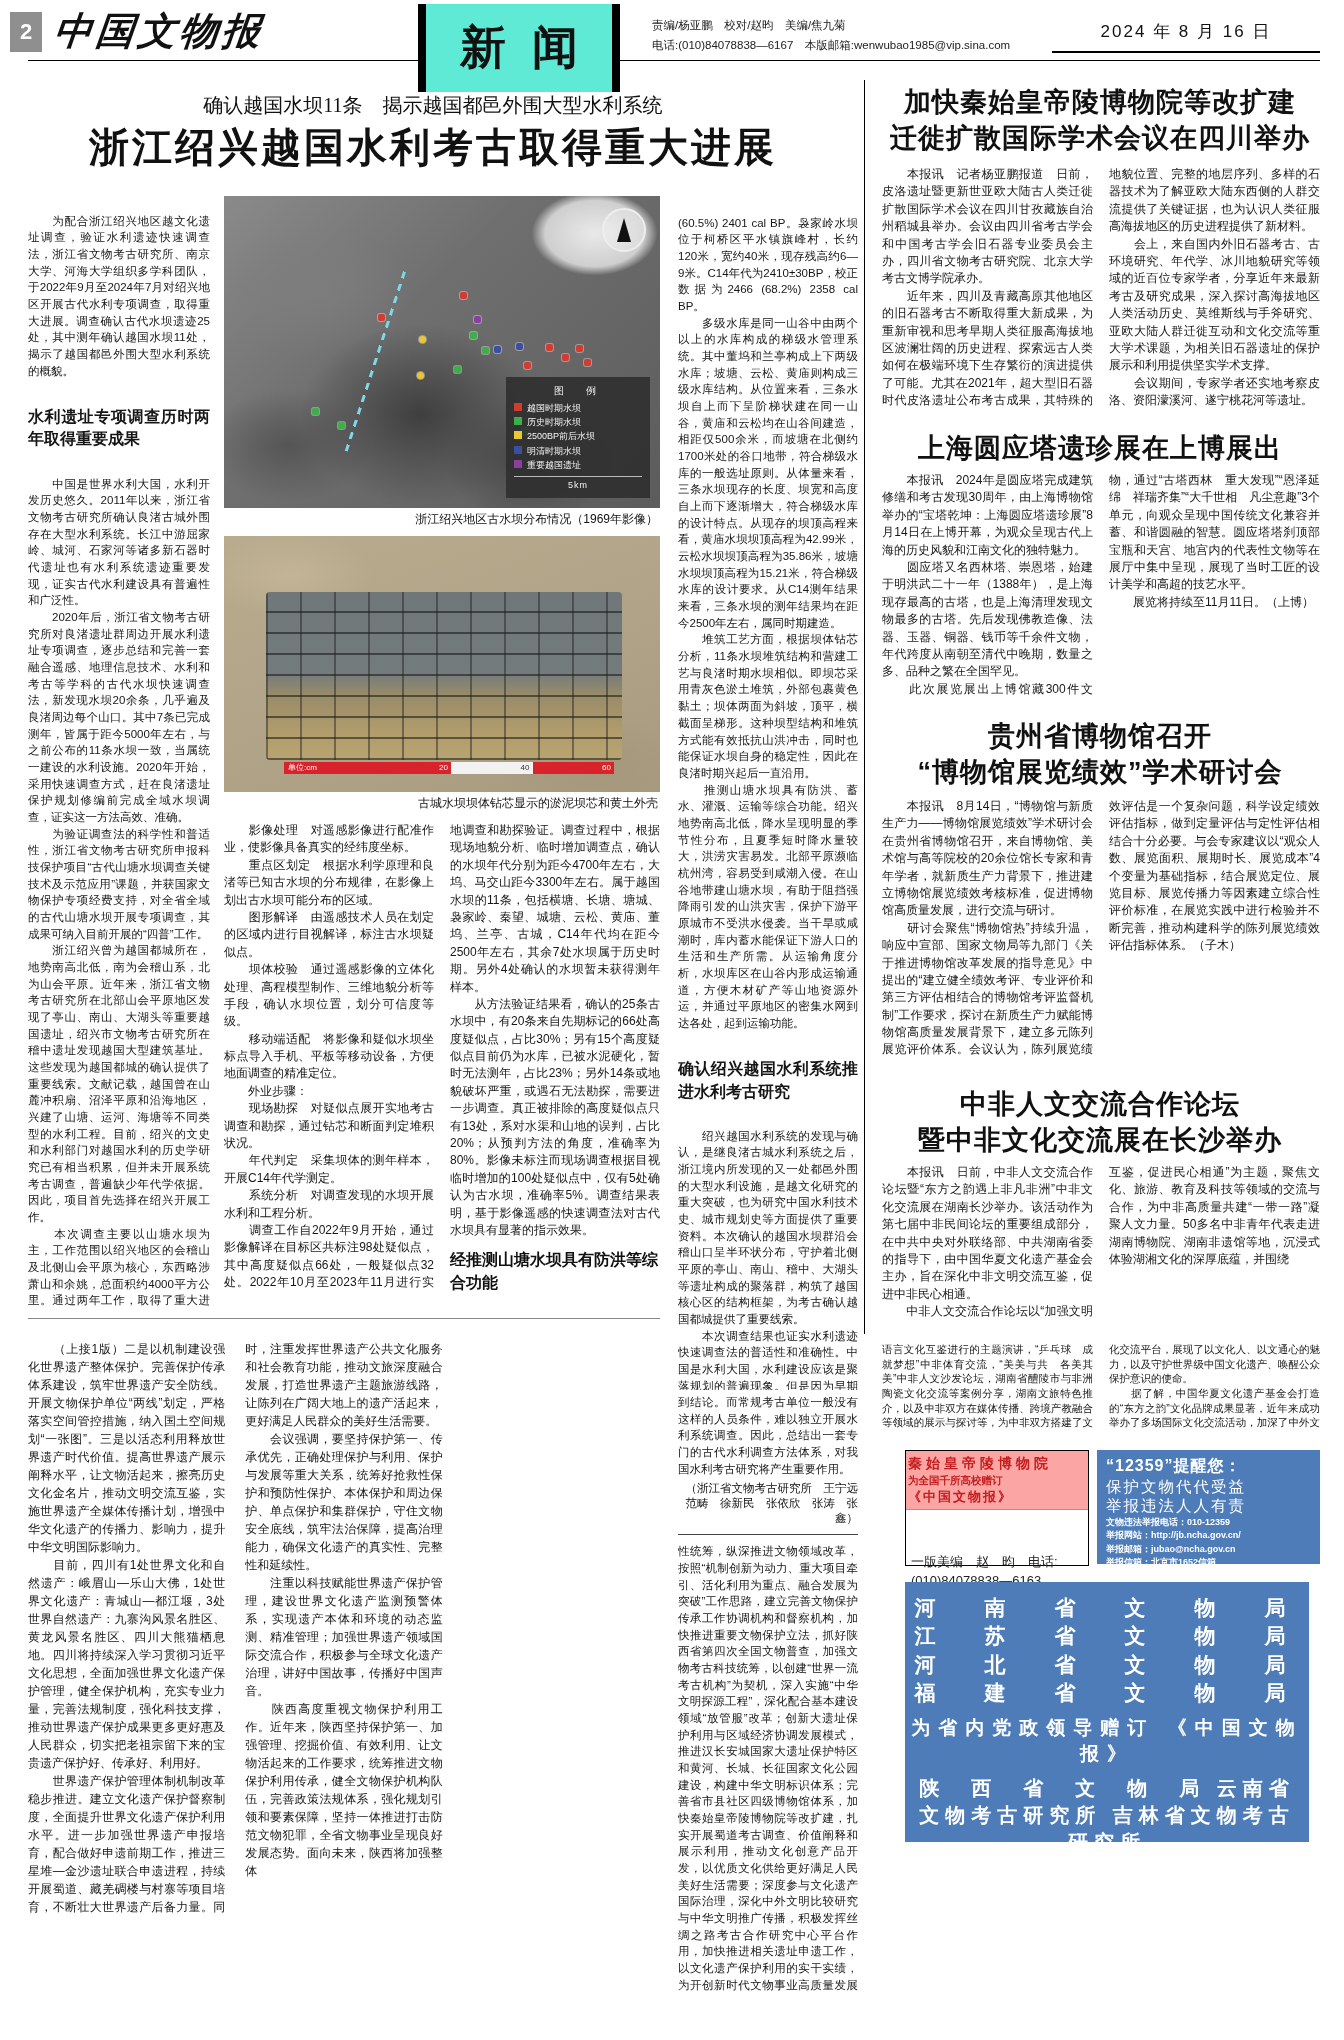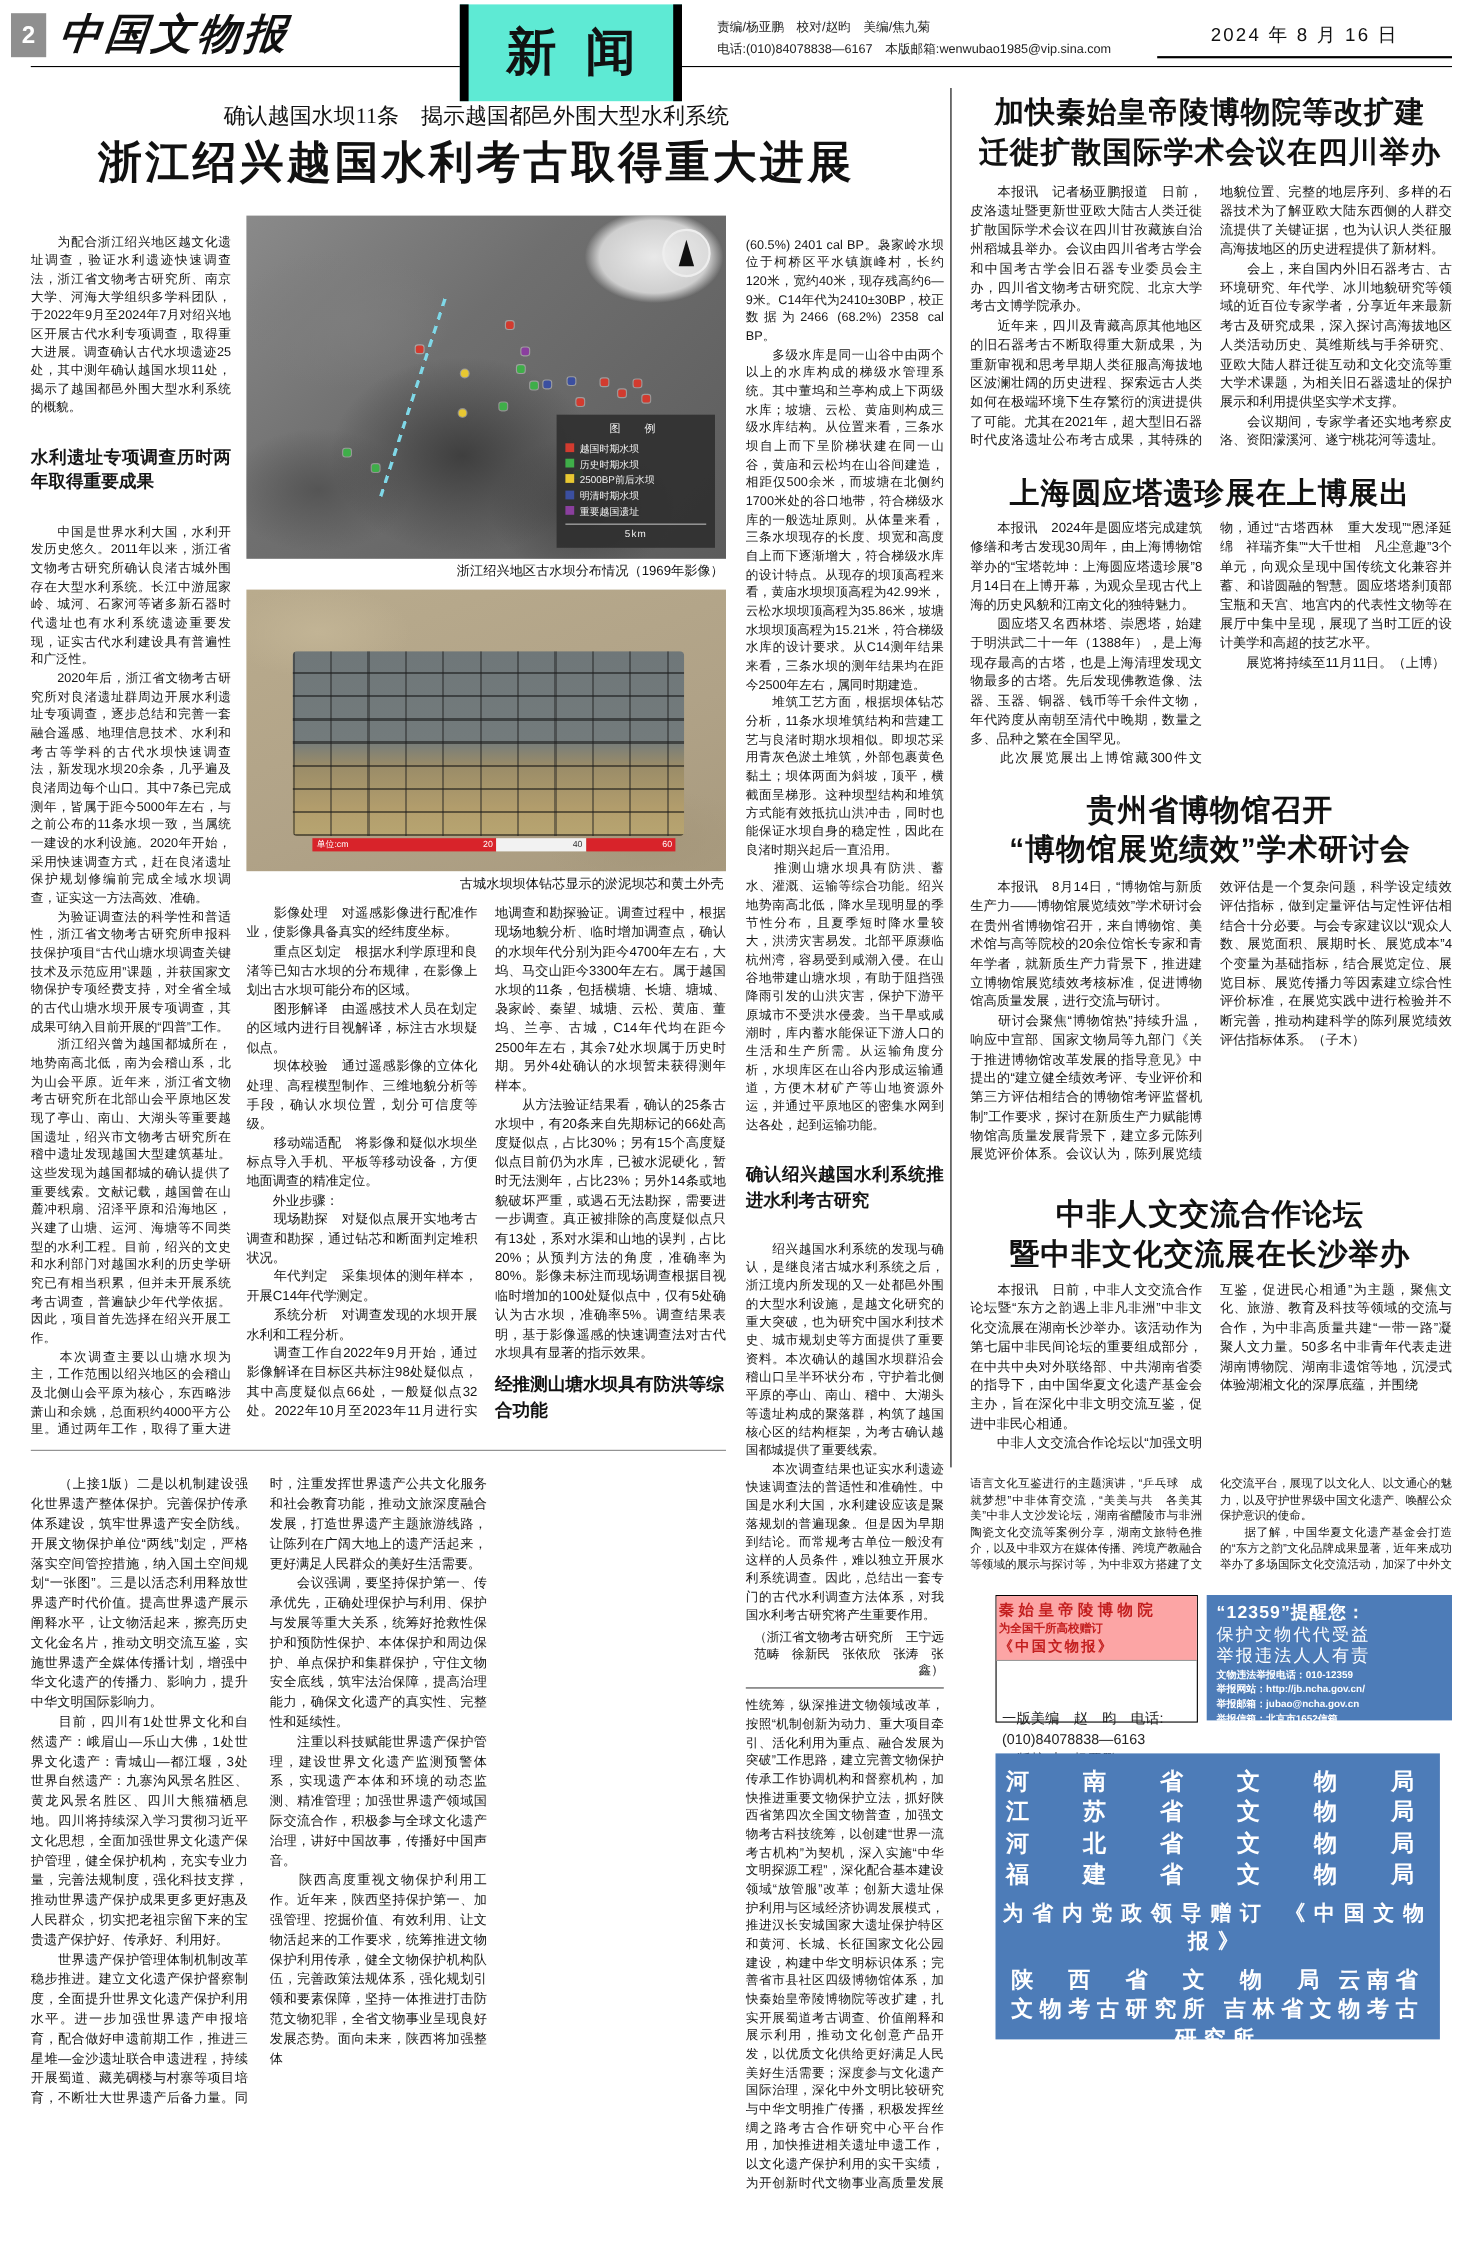--- a/index.html
+++ b/index.html
@@ -60,21 +60,21 @@
   .qinbox{left:905px;top:1450px;width:182px;height:114px;border:1px solid #000;background:#fff;}
   .qinhead{background:#fca5a5;border-bottom:1px solid #999;text-align:left;padding:4px 2px 3px;}
   .qinhead .q1{color:#c31f1f;font-weight:900;font-size:14px;letter-spacing:4px;}
   .qinhead .q2{color:#c31f1f;font-size:10.5px;font-weight:bold;margin-top:1px;}
   .qinhead .q3{color:#c31f1f;font-size:13px;font-weight:900;letter-spacing:2px;}
   .qinrows{font-size:13px;line-height:1.45;padding:3px 5px;color:#222;white-space:pre-line;margin-top:40px;}
   .repbox{left:1097px;top:1450px;width:223px;height:114px;background:#4d7cb8;color:#fff;padding:6px 9px;box-sizing:border-box;}
   .repbox .r1{font-size:16px;font-weight:900;letter-spacing:1px;}
   .repbox .r2{font-size:15.5px;font-weight:400;letter-spacing:2px;line-height:1.25;}
   .repbox .rd{font-size:9px;line-height:1.5;font-weight:bold;white-space:pre-line;}
-  .bluebox{left:905px;top:1582px;width:404px;height:260px;background:#4d7cb8;color:#fff;text-align:center;box-sizing:border-box;padding:12px 6px;margin-top:12px;}
+  .bluebox{left:905px;top:1582px;width:404px;height:260px;background:#4d7cb8;color:#fff;text-align:center;box-sizing:border-box;padding:12px 6px;}
   .bluebox .b1{font-size:21px;font-weight:900;letter-spacing:14px;line-height:1.35;}
   .bluebox .b2{font-size:19px;font-weight:900;letter-spacing:8px;line-height:1.35;margin-top:8px;}
   .byline{text-align:right;font-size:11.5px;margin-top:4px;}
   .rule4{border:none;border-top:1px solid #444;margin:8px 0;}
   .hrmain{left:28px;top:1318px;width:632px;height:1px;background:#888;}
 </style>
 </head>
 <body>
 
 <div class="paper">

